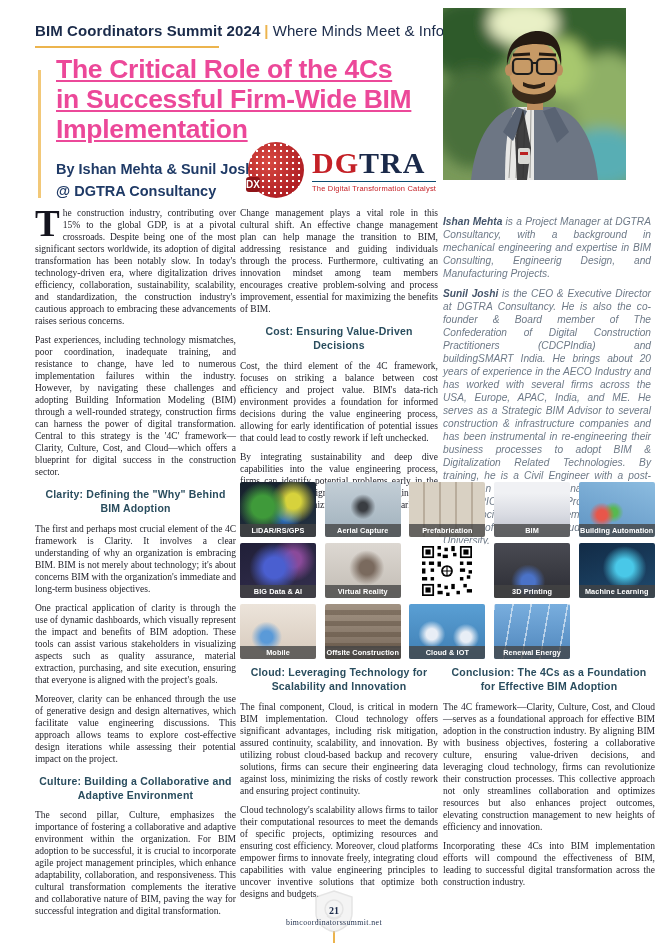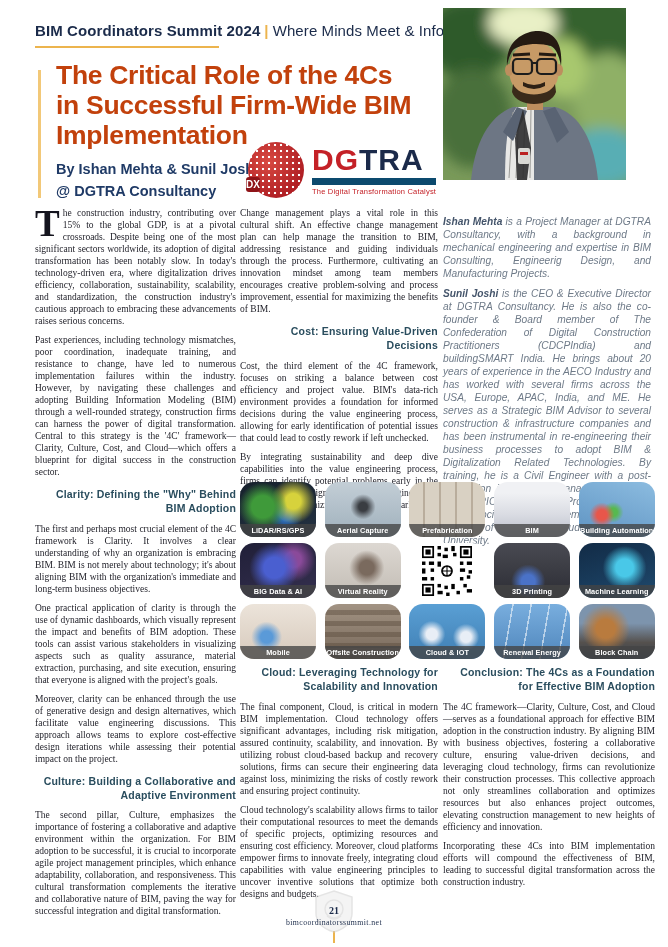--- a/index.html
+++ b/index.html
@@ -7,58 +7,58 @@
   body { font-family:"Liberation Serif", serif; background:#ffffff; position:relative; overflow:hidden; }
 
   
   .masthead { position:absolute; left:35px; top:22px; font-family:"Liberation Sans",sans-serif; font-size:15px; color:#1b2b4a; letter-spacing:.1px; }
   .masthead b { font-weight:bold; }
   .masthead .sep { color:#ecb44e; font-weight:bold; padding:0 4px; }
   .gold-rule { position:absolute; left:35px; top:46px; width:184px; height:2px; background:#ecb44e; }
 
   
   .title-accent { position:absolute; left:38px; top:70px; width:3px; height:128px; background:#f2c878; }
-  .page-title { position:absolute; left:56px; top:60px; width:395px; font-family:"Liberation Sans",sans-serif; font-weight:bold; font-size:26.5px; line-height:1.14; color:#c2410c; letter-spacing:-0.3px; }
+  .page-title { position:absolute; left:56px; top:54px; width:395px; font-family:"Liberation Sans",sans-serif; font-weight:bold; font-size:26.5px; line-height:1.14; color:#ec4899; letter-spacing:-0.3px;text-decoration:underline; }
   .byline { position:absolute; left:56px; top:158px; font-family:"Liberation Sans",sans-serif; font-weight:bold; font-size:14.5px; line-height:1.55; color:#1f3a66; }
 
   
   .logo { position:absolute; left:248px; top:139px; width:192px; height:62px; display:flex; align-items:center; }
   .logo-globe { position:relative; width:56px; height:56px; border-radius:50%; flex:0 0 auto;
     background:radial-gradient(circle at 35% 35%, #d84a42, #b01f24 70%);
     background-image:radial-gradient(#ffffff 1px, rgba(255,255,255,0) 1.6px), radial-gradient(circle at 35% 35%, #d84a42, #b01f24 72%);
     background-size:6px 6px, 100% 100%; }
   .logo-dx { position:absolute; left:-2px; bottom:6px; background:#8f1418; color:#fff; font-family:"Liberation Sans",sans-serif; font-weight:bold; font-size:10px; padding:2px 0; border-radius:3px; }
   .logo-text { margin-left:8px; }
-  .logo-word { font-family:Liberation Sans, sans-serif; font-weight:bold; font-size:30px; letter-spacing:1px; line-height:1; }
+  .logo-word { font-family:Liberation Serif, serif; font-weight:bold; font-size:30px; letter-spacing:1px; line-height:1; }
   .logo-word .red { color:#c42127; }
   .logo-word .navy { color:#1b2a4a; }
-  .logo-tag { font-family:"Liberation Sans",sans-serif; font-size:7.5px; color:#c42127; border-top:7px solid #0c4a6e; margin-top:3px; padding-top:2px; letter-spacing:.2px; }
+  .logo-tag { font-family:"Liberation Sans",sans-serif; font-size:7.5px; color:#c42127; border-top:1px solid #0c4a6e; margin-top:3px; padding-top:2px; letter-spacing:.2px; }
 
   
   .col { position:absolute; font-size:9.5px; line-height:12px; color:#1d1d26; text-align:justify; }
   .col p { margin-bottom:7px; }
   .col1 { left:35px; top:207px; width:201px; }
   .col2a { left:240px; top:207px; width:198px; }
   .col2b { left:240px; top:666px; width:198px; }
   .col3b { left:443px; top:666px; width:212px; }
-  .h-sec { font-family:"Liberation Sans",sans-serif; font-size:10.5px; line-height:1.32; color:#2a4d5e; margin:10px 0 7px; text-align:right; letter-spacing:.2px; }
+  .h-sec { font-family:"Liberation Sans",sans-serif; font-size:10.5px; line-height:1.32; color:#2a4d5e; margin:10px 0 7px; text-align:center; letter-spacing:.2px; }
   .h-sec.first { margin-top:0; }
   .dropcap { float:left; font-family:"Liberation Serif",serif; font-weight:bold; font-size:37px; line-height:30px; padding:2px 3px 0 0; color:#14141e; }
 
   
   .photo { position:absolute; left:443px; top:8px; width:183px; height:172px; overflow:hidden; background:#6f9553; }
 
   
   .bio { position:absolute; left:443px; top:184px; width:208px; font-family:"Liberation Sans",sans-serif; font-style:italic; font-size:10.2px; line-height:13px; color:#6e7a88; text-align:justify;margin-top:31px; }
   .bio p { margin-bottom:7px; }
   .bio .bio-name { font-weight:bold; color:#44546a; }
 
   
   .tech-grid { position:absolute; left:240px; top:482px; width:415px; display:grid; grid-template-columns:repeat(5, 76px); grid-auto-rows:55px; gap:6px 8.7px; }
-  .tile { position:relative; border-radius:14px; overflow:hidden; }
+  .tile { position:relative; border-radius:2px; overflow:hidden; }
   .tile-label { position:absolute; left:0; right:0; bottom:0; height:13px; background:rgba(68,68,68,.78); color:#fff; font-family:"Liberation Sans",sans-serif; font-size:7.3px; font-weight:bold; text-align:center; line-height:13px; letter-spacing:.1px; }
   .t1 { background:radial-gradient(circle at 30% 45%, #3f9a3a 0 18%, transparent 40%), radial-gradient(circle at 70% 35%, #d7d23c 0 12%, transparent 35%), radial-gradient(circle at 60% 60%, #2e6fbe 0 10%, transparent 30%), linear-gradient(160deg,#16202c,#243242); }
   .t2 { background:radial-gradient(circle at 50% 45%, #3a3d42 0 9%, transparent 26%), linear-gradient(180deg,#c3ced6,#9fb0bc); }
   .t3 { background:repeating-linear-gradient(90deg,#d9d1c3 0 14px,#b9ad9c 14px 16px), linear-gradient(180deg,#cfd8de 0 30%, #d9d1c3 30%); }
   .t4 { background:linear-gradient(180deg,#f0f1f4 0 20%, #d9dbe2 60%, #b9bdc9), repeating-linear-gradient(90deg, rgba(150,155,170,.5) 0 6px, transparent 6px 12px); }
   .t5 { background:radial-gradient(circle at 30% 60%, #e8564a 0 8%, transparent 20%), radial-gradient(circle at 45% 55%, #57b94f 0 8%, transparent 20%), linear-gradient(200deg,#8cbce0,#5e93c2); }
   .t6 { background:radial-gradient(circle at 45% 45%, #4a5fd0 0 20%, transparent 48%), radial-gradient(circle at 70% 30%, #8a4a9a 0 12%, transparent 34%), linear-gradient(160deg,#201f38,#35304f); }
   .t7 { background:radial-gradient(circle at 55% 45%, #7a6a5e 0 14%, transparent 34%), linear-gradient(180deg,#ddd8d2,#c2bcb4); }
   .t8 { background:#ffffff; display:flex; align-items:center; justify-content:center; }
   .t9 { background:radial-gradient(circle at 45% 70%, #4a72c8 0 12%, transparent 30%), linear-gradient(180deg,#494a52,#2c2d34); }
@@ -102,21 +102,21 @@
   <div class="logo-text">
     <div class="logo-word"><span class="red">DG</span><span class="navy">TRA</span></div>
     <div class="logo-tag">The Digital Transformation Catalyst</div>
   </div>
 </div>
 
 <div class="col col1">
   <p><span class="dropcap">T</span><span>he construction industry, contributing over 15% to the global GDP, is at a pivotal crossroads. Despite being one of the most significant sectors worldwide, its adoption of digital transformation has been notably slow. In today's technology-driven era, where digitalization drives efficiency, collaboration, sustainability, scalability, and standardization, the construction industry's cautious approach to embracing these advancements raises serious concerns.</span></p>
   <p>Past experiences, including technology mismatches, poor coordination, inadequate training, and resistance to change, have led to numerous implementation failures within the industry. However, by navigating these challenges and adopting Building Information Modeling (BIM) through a well-rounded strategy, construction firms can harness the power of digital transformation. Central to this strategy is the '4C' framework—Clarity, Culture, Cost, and Cloud—which offers a blueprint for digital success in the construction sector.</p>
   <h3 class="h-sec">Clarity: Defining the "Why" Behind BIM Adoption</h3>
-  <p>The first and perhaps most crucial element of the 4C framework is Clarity. It involves a clear understanding of why an organization is embracing BIM. BIM is not merely about technology; it's about aligning BIM with the organization's immediate and long-term business objectives.</p>
+  <p>The first and perhaps most crucial element of the 4C framework is Clarity. It involves a clear understanding of why an organization is embracing BIM. BIM is not merely about technology; it's about concerns BIM with the organization's immediate and long-term business objectives.</p>
   <p>One practical application of clarity is through the use of dynamic dashboards, which visually represent the impact and benefits of BIM adoption. These tools can assist various stakeholders in visualizing aspects such as quality assurance, material extraction, purchasing, and site execution, ensuring that everyone is aligned with the project's goals.</p>
   <p>Moreover, clarity can be enhanced through the use of generative design and design alternatives, which facilitate value engineering discussions. This approach allows teams to explore cost-effective design iterations while assessing their potential impact on the project.</p>
   <h3 class="h-sec">Culture: Building a Collaborative and Adaptive Environment</h3>
   <p>The second pillar, Culture, emphasizes the importance of fostering a collaborative and adaptive environment within the organization. For BIM adoption to be successful, it is crucial to incorporate agile project management principles, which enhance adaptability, collaboration, and responsiveness. This cultural transformation complements the iterative and collaborative nature of BIM, paving the way for successful integration and digital transformation.</p>
 </div>
 
 <div class="col col2a">
   <p>Change management plays a vital role in this cultural shift. An effective change management plan can help manage the transition to BIM, addressing resistance and guiding individuals through the process. Furthermore, cultivating an innovation mindset among team members encourages creative problem-solving and process improvement, essential for maximizing the benefits of BIM.</p>
   <h3 class="h-sec">Cost: Ensuring Value-Driven Decisions</h3>
   <p>Cost, the third element of the 4C framework, focuses on striking a balance between cost efficiency and project value. BIM's data-rich environment provides a foundation for informed decisions during the value engineering process, allowing for early identification of potential issues that could lead to costly rework if left unchecked.</p>
@@ -257,23 +257,20 @@
     </div>
   <div class="tile t12">
       <div class="tile-label">Offsite Construction</div>
     </div>
   <div class="tile t13">
       <div class="tile-label">Cloud &amp; IOT</div>
     </div>
   <div class="tile t14">
       <div class="tile-label">Renewal Energy</div>
     </div>
-  <div class="tile t15">
-      <div class="tile-label">Block Chain</div>
-    </div>
 </div>
 
 <div class="col col2b">
   <h3 class="h-sec first">Cloud: Leveraging Technology for Scalability and Innovation</h3>
   <p>The final component, Cloud, is critical in modern BIM implementation. Cloud technology offers significant advantages, including risk mitigation, assured continuity, scalability, and innovation. By utilizing robust cloud-based backup and recovery solutions, firms can secure their engineering data against loss, minimizing the risks of costly rework and ensuring project continuity.</p>
   <p>Cloud technology's scalability allows firms to tailor their computational resources to meet the demands of specific projects, optimizing resources and ensuring cost efficiency. Moreover, cloud platforms empower firms to innovate freely, integrating cloud capabilities with value engineering principles to uncover inventive solutions that optimize both designs and budgets.</p>
 </div>
 
 <div class="col col3b">
   <h3 class="h-sec first">Conclusion: The 4Cs as a Foundation for Effective BIM Adoption</h3>

